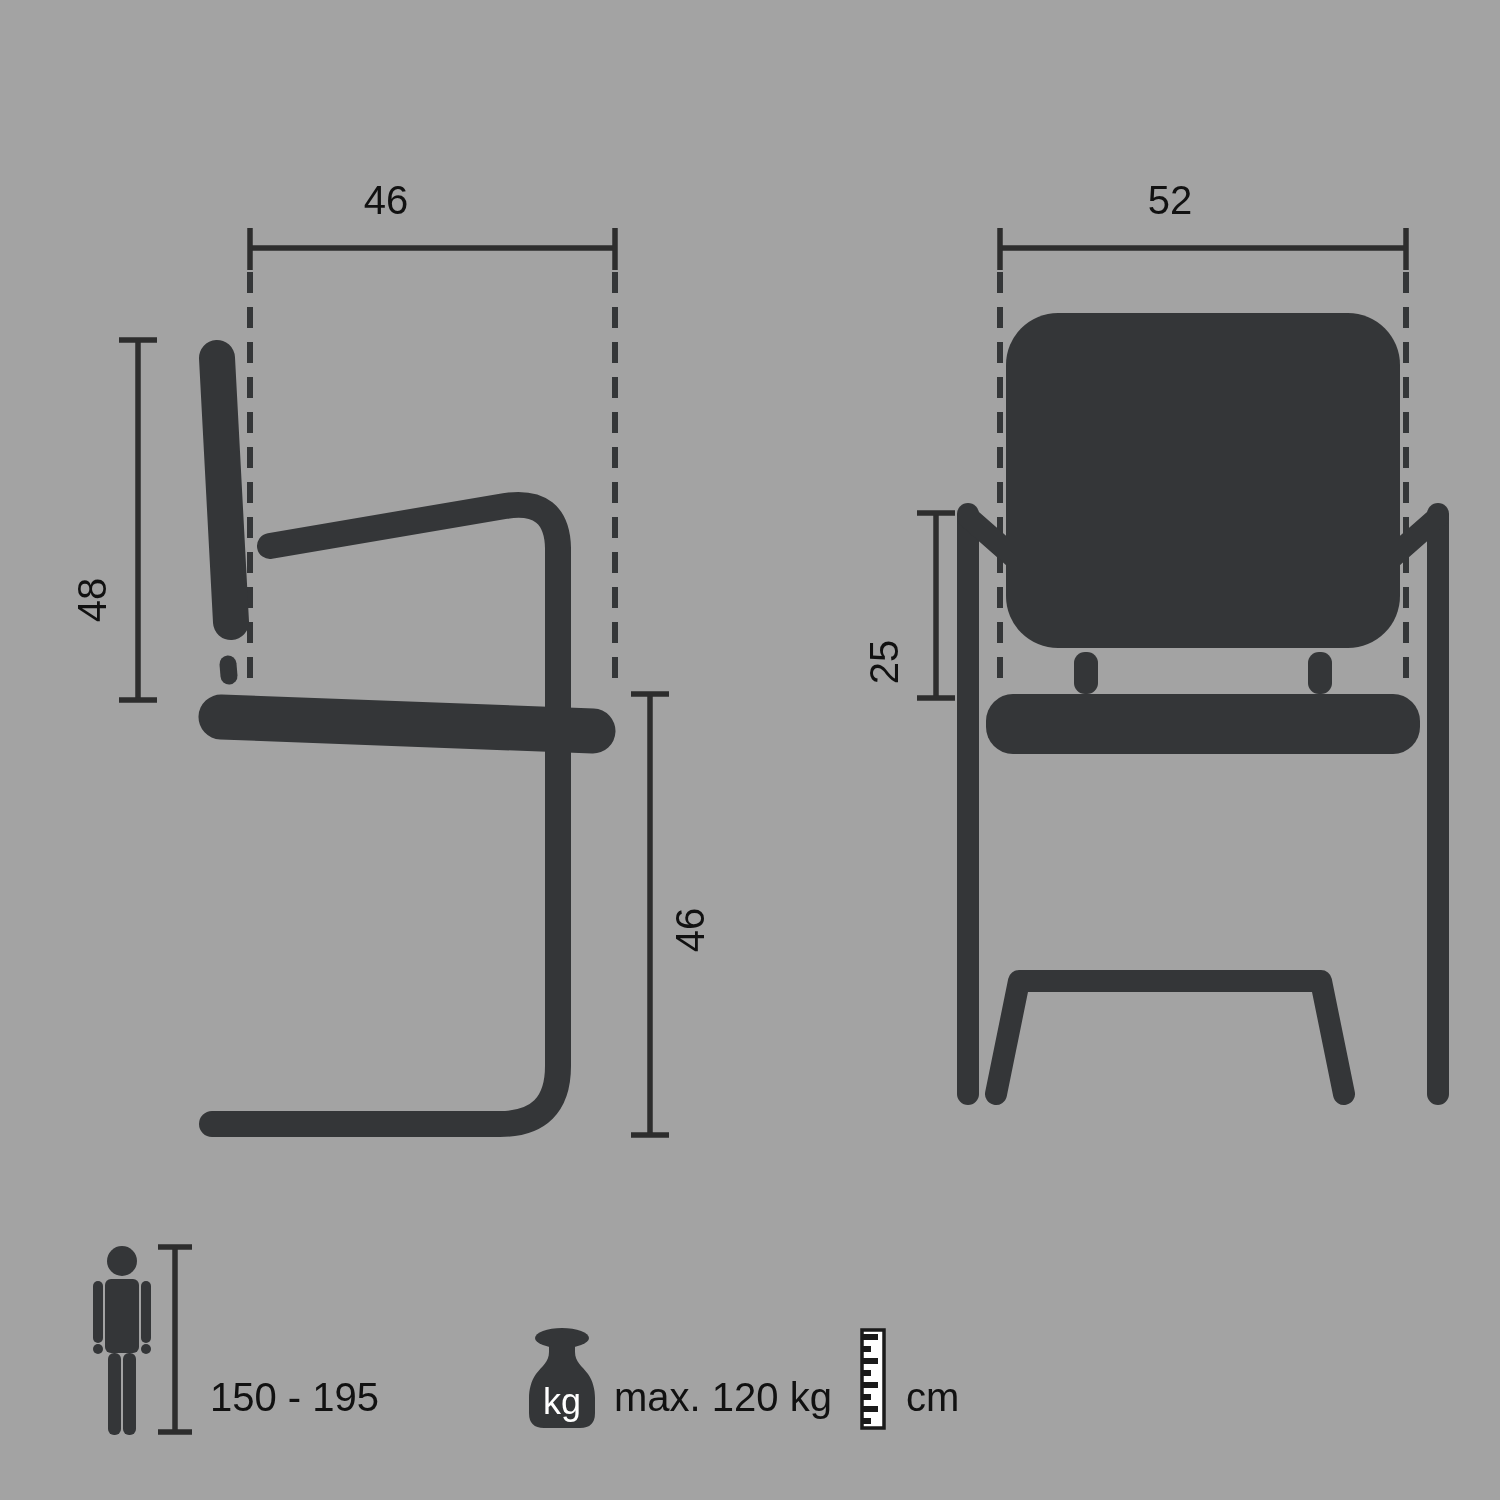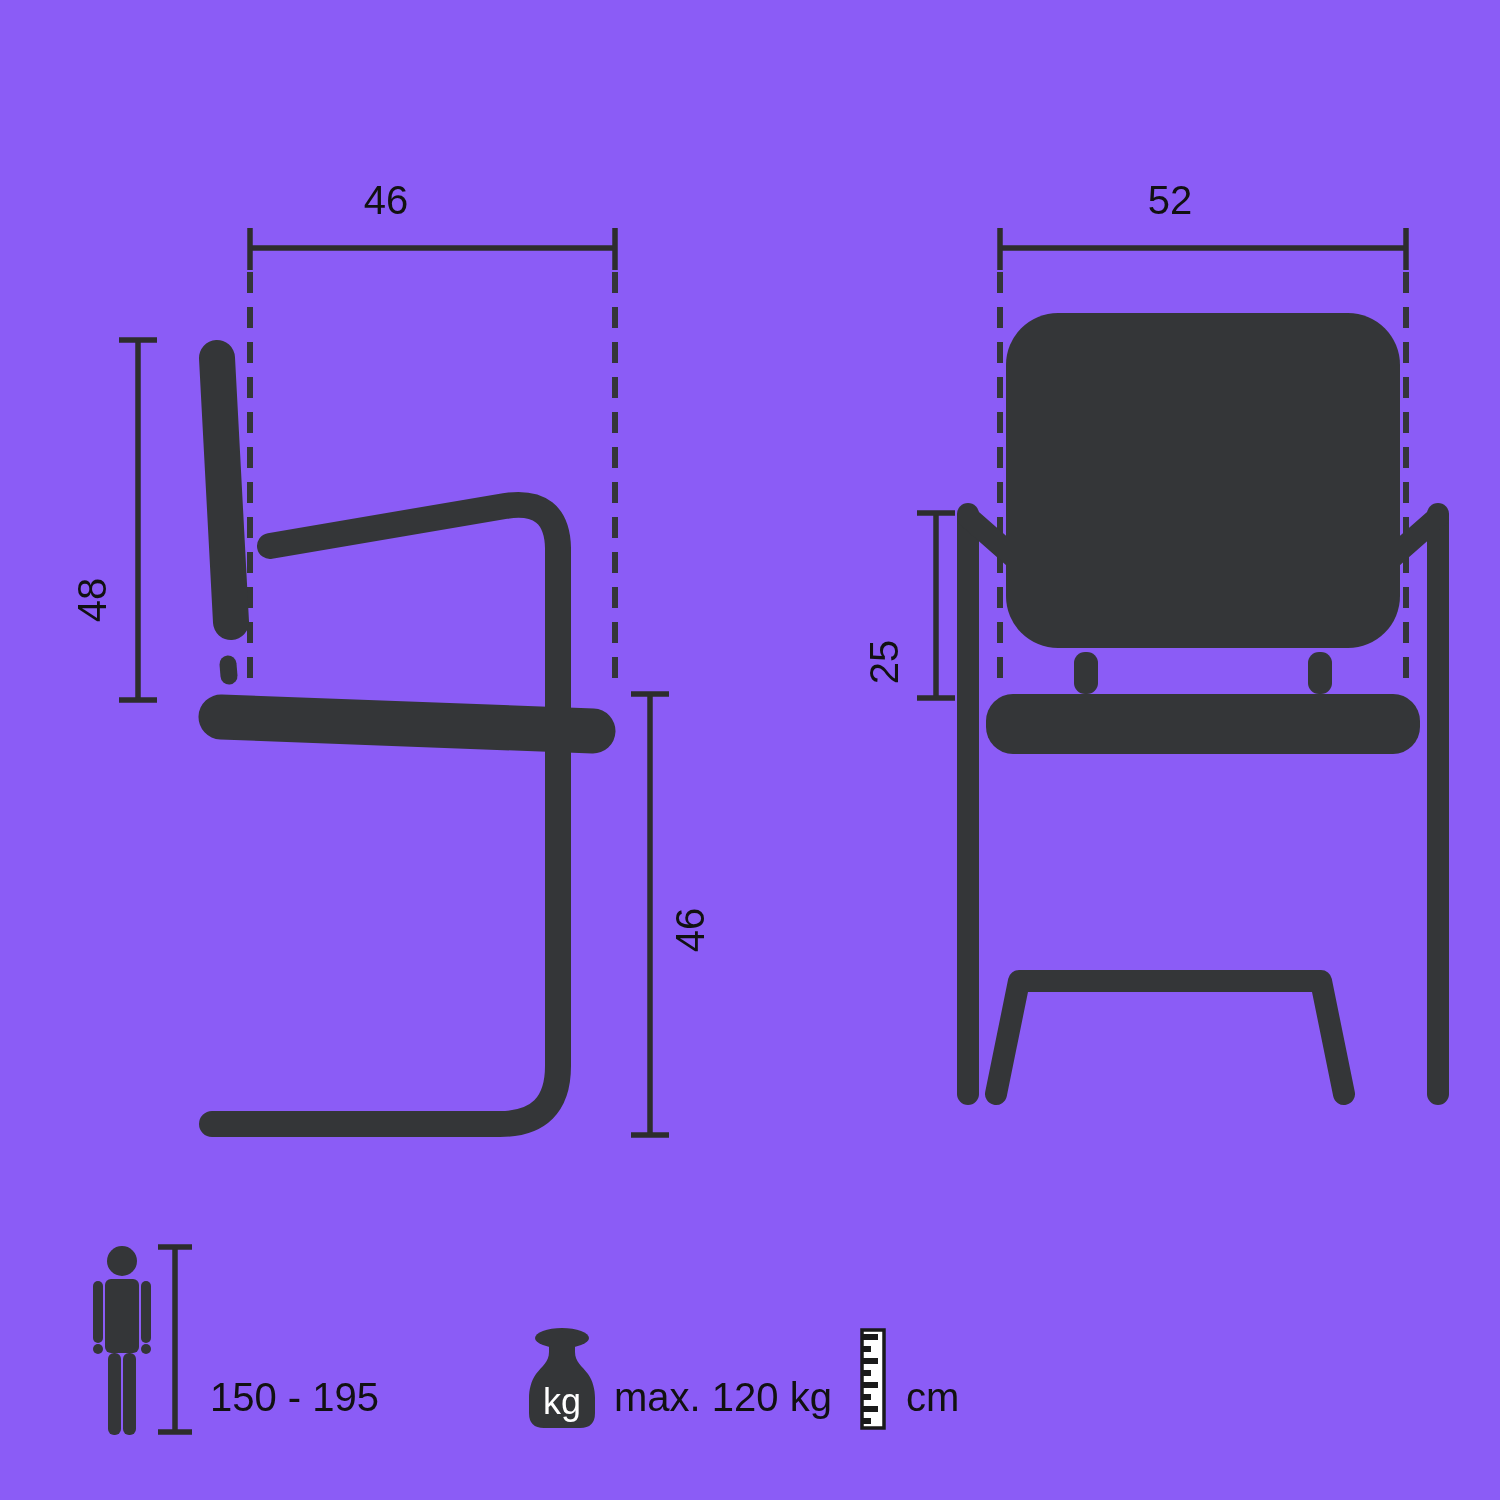--- a/index.html
+++ b/index.html
@@ -1,20 +1,20 @@
 <!DOCTYPE html>
 <html><head>
 <meta charset="utf-8">
 <style>
   html, body { margin: 0; padding: 0; background: #ffffff; }
   .canvas {
     position: relative;
     width: 1500px;
     height: 1500px;
-    background: #8b5cf6;
+    background: #a3a3a3;
     overflow: hidden;
   }
   svg { display: block; }
   svg text {
     font-family: "Liberation Sans", sans-serif;
     font-size: 40px;
     fill: #111111;
   }
   .dim  { stroke: #2d2d2d; stroke-width: 5.5; fill: none; }
   .dash { stroke: #343638; stroke-width: 6; stroke-dasharray: 21 14; fill: none; }

